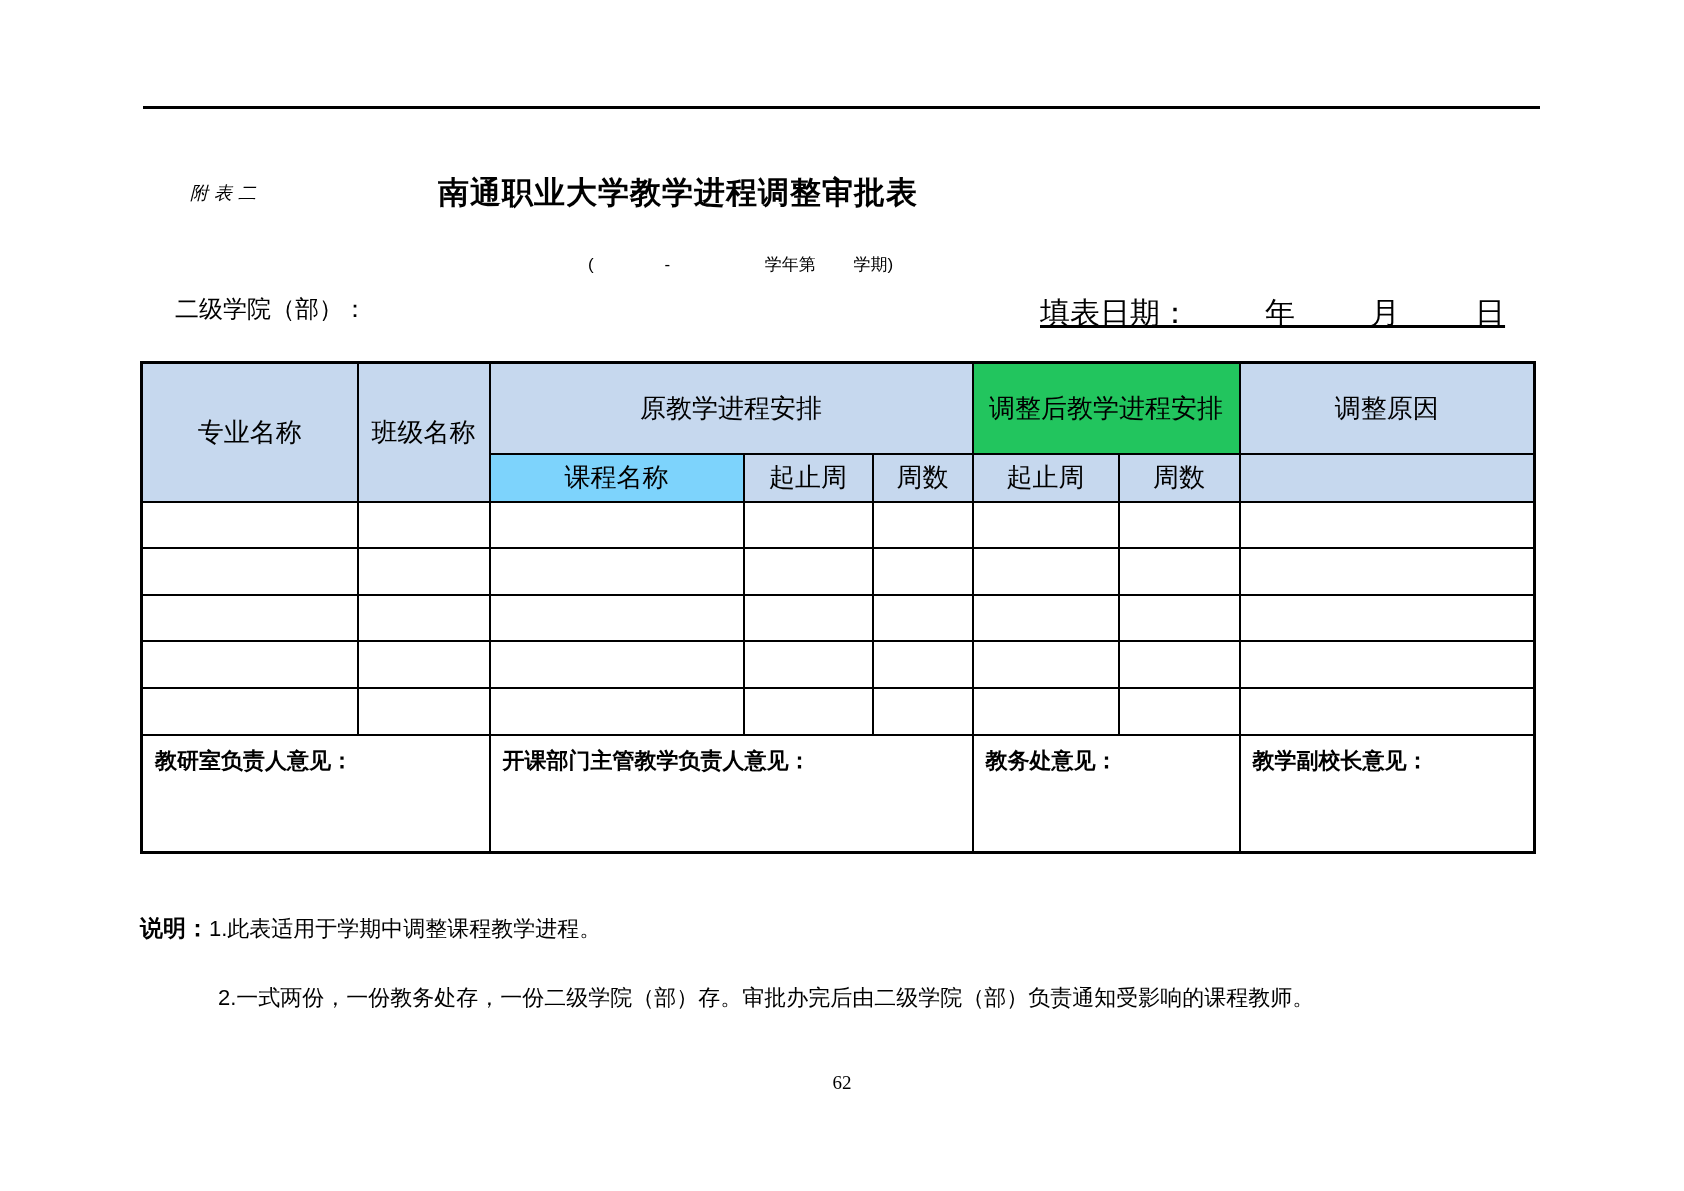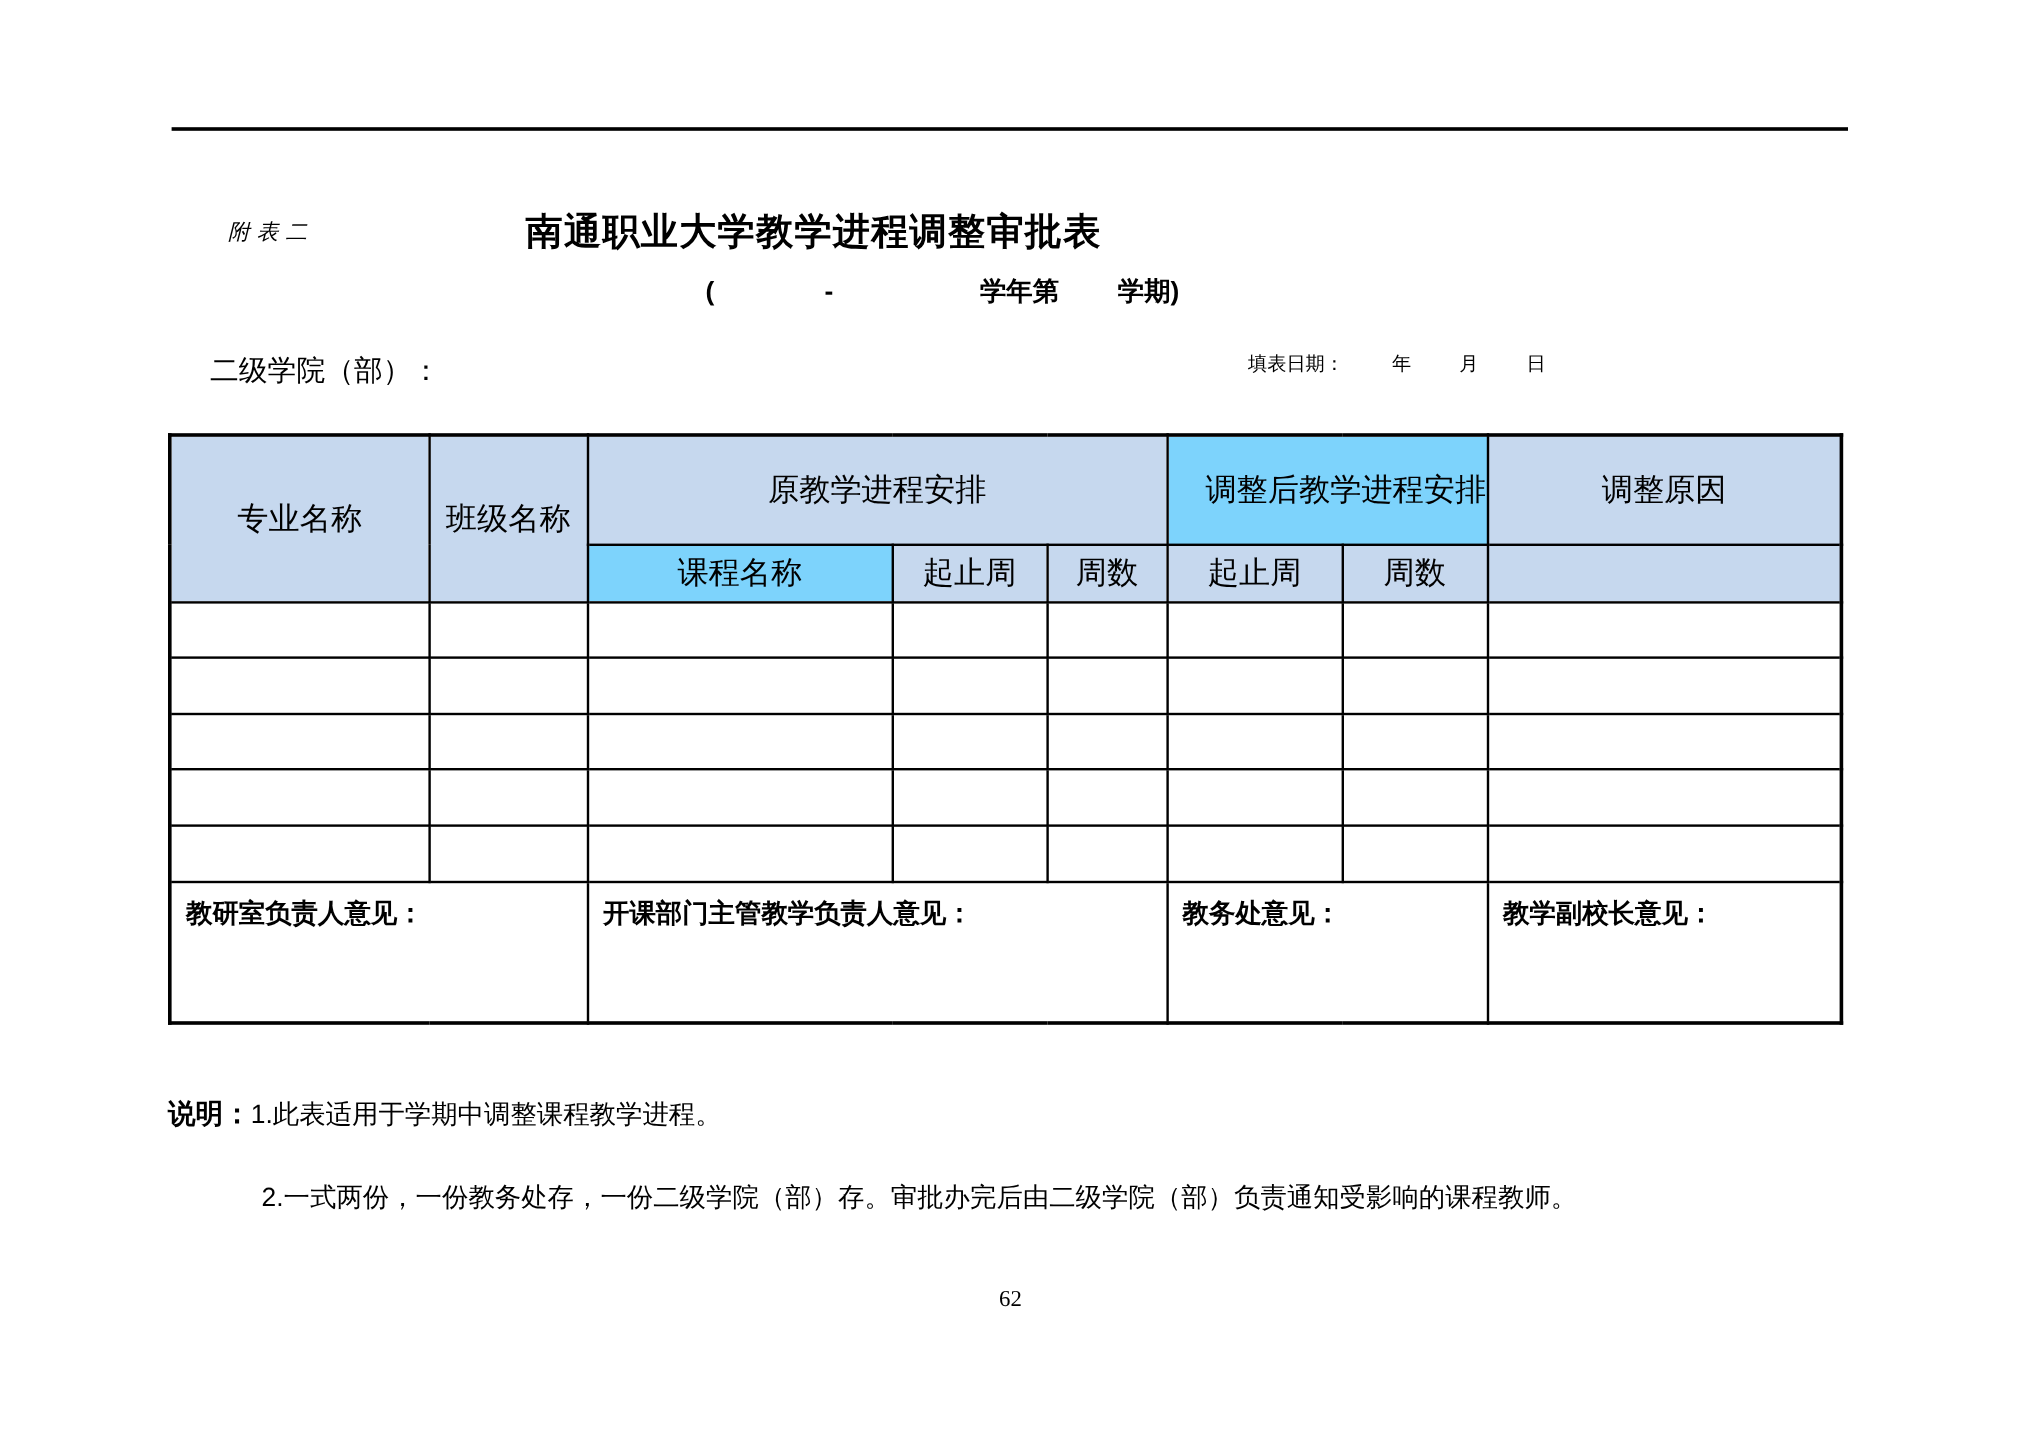--- a/index.html
+++ b/index.html
@@ -5,23 +5,23 @@
   html,body{margin:0;padding:0;}
   body{
     width:1684px;height:1191px;position:relative;background:#ffffff;
     font-family:"Liberation Sans","DejaVu Sans",sans-serif;color:#000;
   }
   .abs{position:absolute;}
   .top-rule{left:143px;top:106px;width:1397px;height:3px;background:#000;}
   .appendix{left:190px;top:181px;font-family:"DejaVu Serif","Liberation Serif",serif;
     font-style:italic;font-size:18px;letter-spacing:6px;}
   .doc-title{left:438px;top:172px;font-size:31px;font-weight:bold;letter-spacing:1px;}
-  .doc-subtitle{left:588px;top:228px;font-size:22px;white-space:pre;font-weight:bold;}
+  .doc-subtitle{left:588px;top:253px;font-size:17px;white-space:pre;}
   .college-label{left:175px;top:293px;font-size:24px;}
-  .date-line{left:1040px;top:293px;font-size:16px;white-space:pre;}
+  .date-line{left:1040px;top:293px;font-size:30px;white-space:pre;text-decoration:underline;}
   table.approval{
     position:absolute;left:140px;top:361px;width:1393px;
     border-collapse:collapse;table-layout:fixed;
     border:3px solid #000;
   }
   table.approval td{
     border:2px solid #000;
     text-align:center;vertical-align:middle;
     font-size:26px;font-weight:normal;
     padding:0;overflow:hidden;
@@ -61,21 +61,21 @@
       <col style="width:100px">
       <col style="width:146px">
     <col style="width:121px">
       <col style="width:295px">
   </colgroup>
   <tbody>
     <tr style="height:91px">
       <td class="hd" rowspan="2" style="background: rgb(198, 216, 238); margin-top: 23px;">专业名称</td>
       <td class="hd" rowspan="2" style="background: rgb(198, 216, 238);">班级名称</td>
       <td class="hd" colspan="3" style="background: rgb(198, 216, 238);">原教学进程安排</td>
-      <td class="hd" colspan="2" style="background: #7dd3fc; text-align: right;">调整后教学进程安排</td>
+      <td class="hd" colspan="2" style="background: #22c55e;">调整后教学进程安排</td>
       <td class="hd" style="background: rgb(198, 216, 238);">调整原因</td>
     </tr>
     <tr style="height:48px">
       <td class="hd" style="background: #7dd3fc;">课程名称</td>
       <td class="hd" style="background: rgb(198, 216, 238);">起止周</td>
       <td class="hd" style="background: rgb(198, 216, 238);">周数</td>
       <td class="hd" style="background: rgb(198, 216, 238);">起止周</td>
       <td class="hd" style="background: rgb(198, 216, 238);">周数</td>
       <td class="hd" style="background: rgb(198, 216, 238);"></td>
     </tr>

